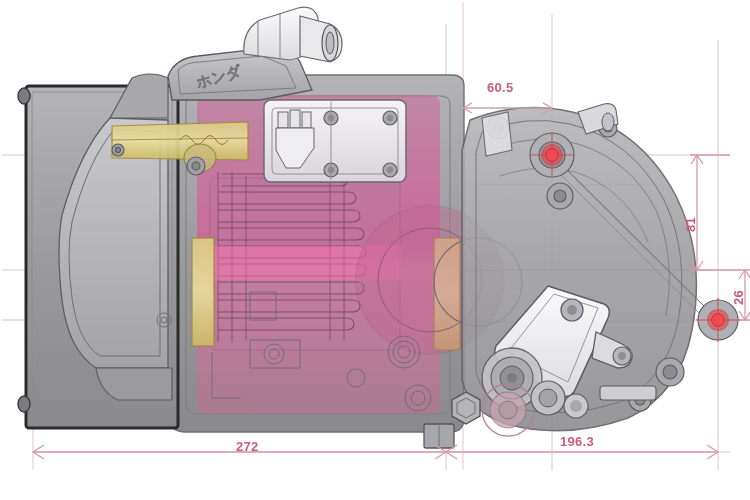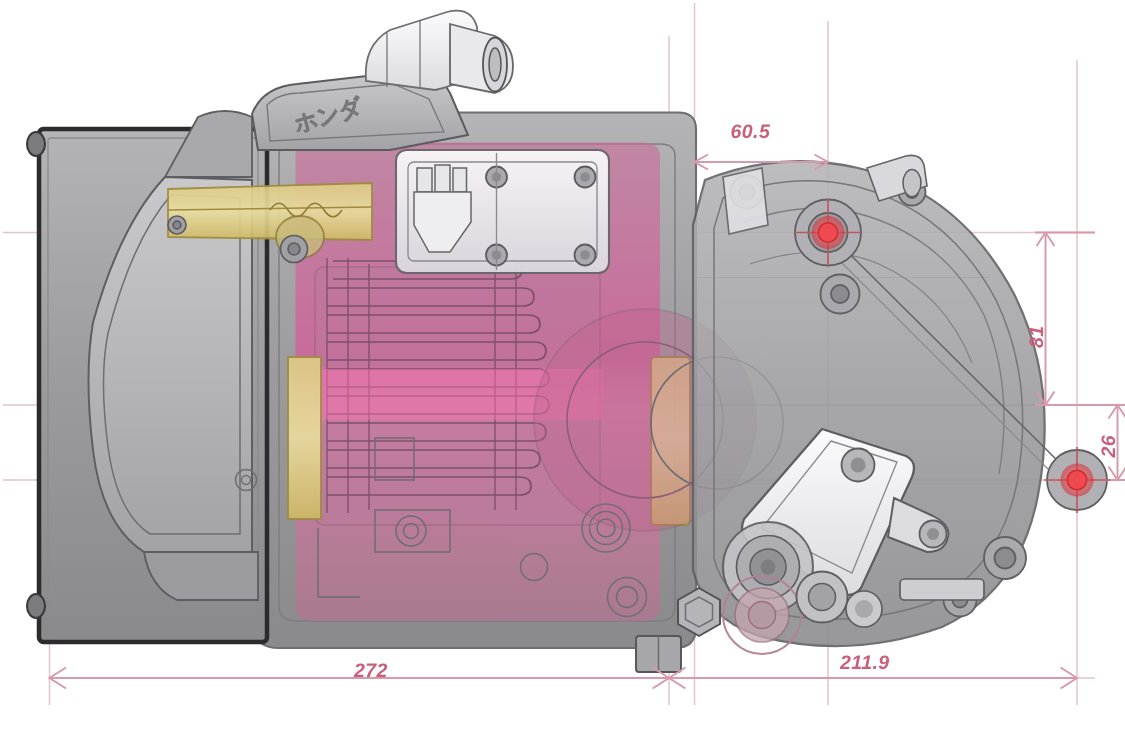--- a/index.html
+++ b/index.html
@@ -1,21 +1,21 @@
 <!DOCTYPE html>
 <html><head>
 <meta charset="utf-8">
 <style>
   html,body{margin:0;padding:0;background:#fff;}
   body{width:750px;height:500px;overflow:hidden;
        font-family:"Liberation Sans","DejaVu Sans",sans-serif;}
   #stage{position:relative;width:750px;height:500px;background:#ffffff;}
   #stage svg{position:absolute;left:0;top:0;}
   .dimlabel{position:absolute;color:#c9607a;font-weight:bold;font-size:13px;
-            letter-spacing:.3px;white-space:nowrap;font-style:italic;}
+            letter-spacing:.3px;white-space:nowrap;}
   .dimlabel.vert{transform-origin:left top;}
 </style>
 </head>
 <body>
 
 <div id="stage">
 
 <svg width="750" height="500" viewBox="0 0 750 500">
   <defs>
     <linearGradient id="gMag" x1="0" y1="0" x2="0" y2="1">
@@ -321,15 +321,15 @@
 </svg>
 
 <div class="dimlabel" style="left:487px;top:80px;">60.5</div>
 
 <div class="dimlabel vert" style="left:683px;top:232px;transform:rotate(-90deg);">81</div>
 
 <div class="dimlabel vert" style="left:731px;top:305px;transform:rotate(-90deg);">26</div>
 
 <div class="dimlabel" style="left:236px;top:439px;">272</div>
 
-<div class="dimlabel" style="left:560px;top:434px;">211.9</div>
+<div class="dimlabel" style="left:560px;top:434px;">196.3</div>
 
 </div>
 
 </body></html>

